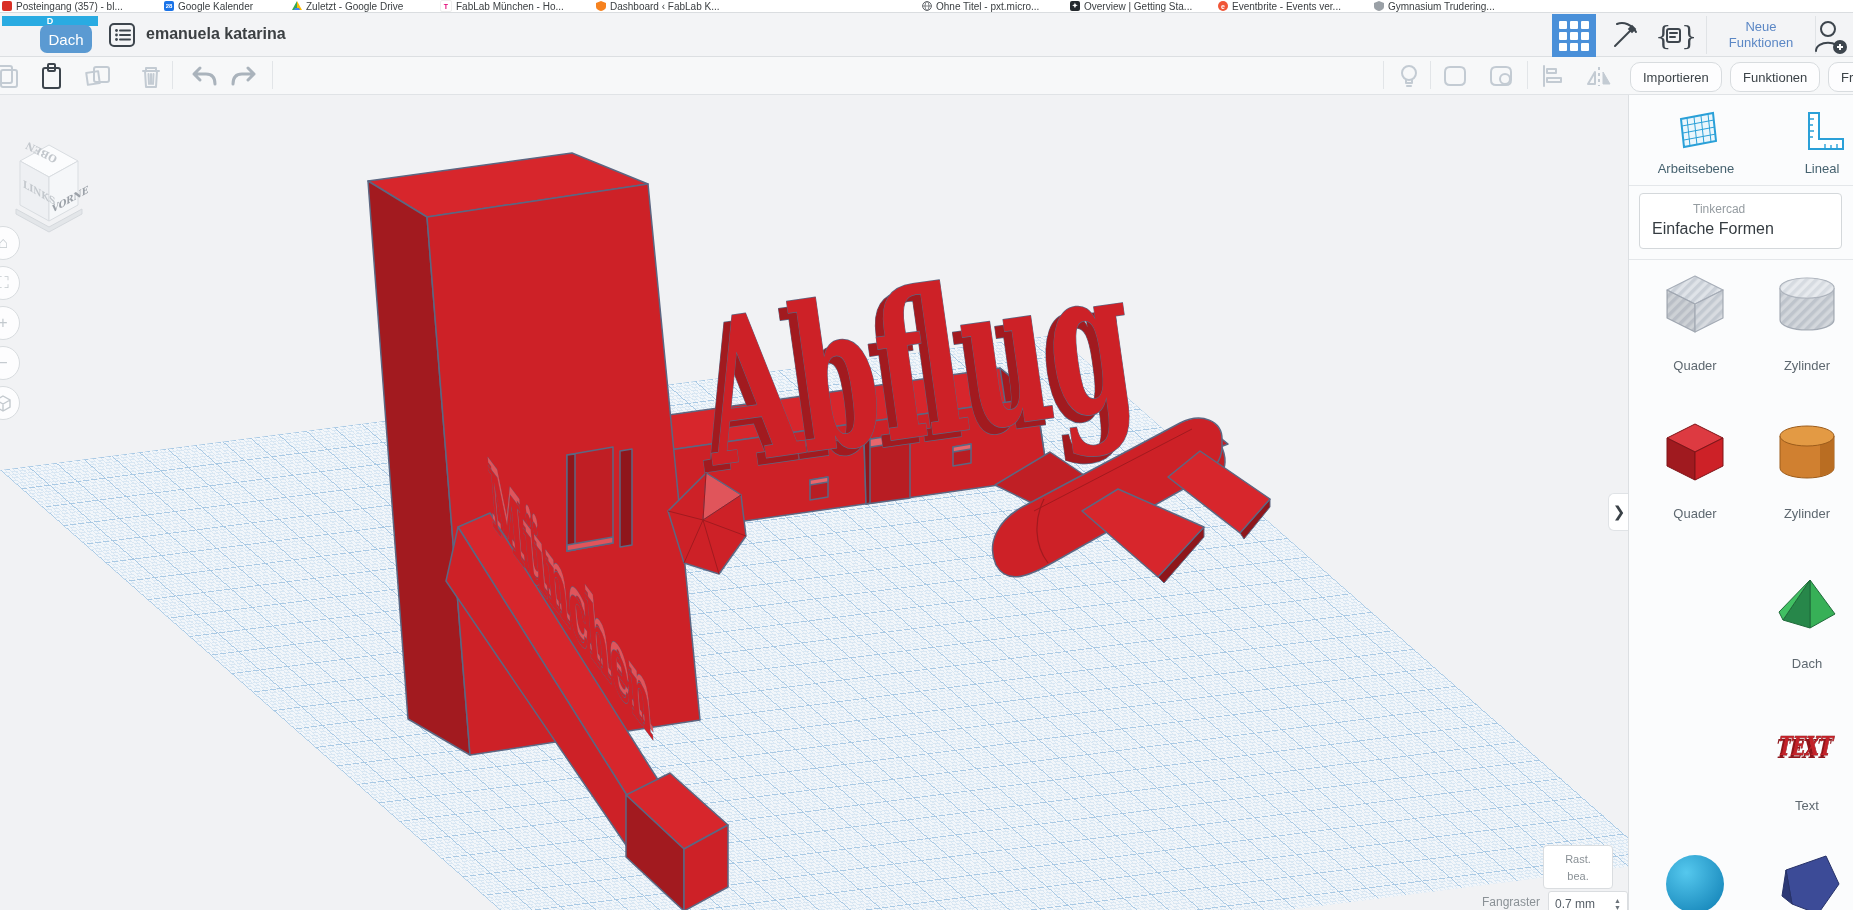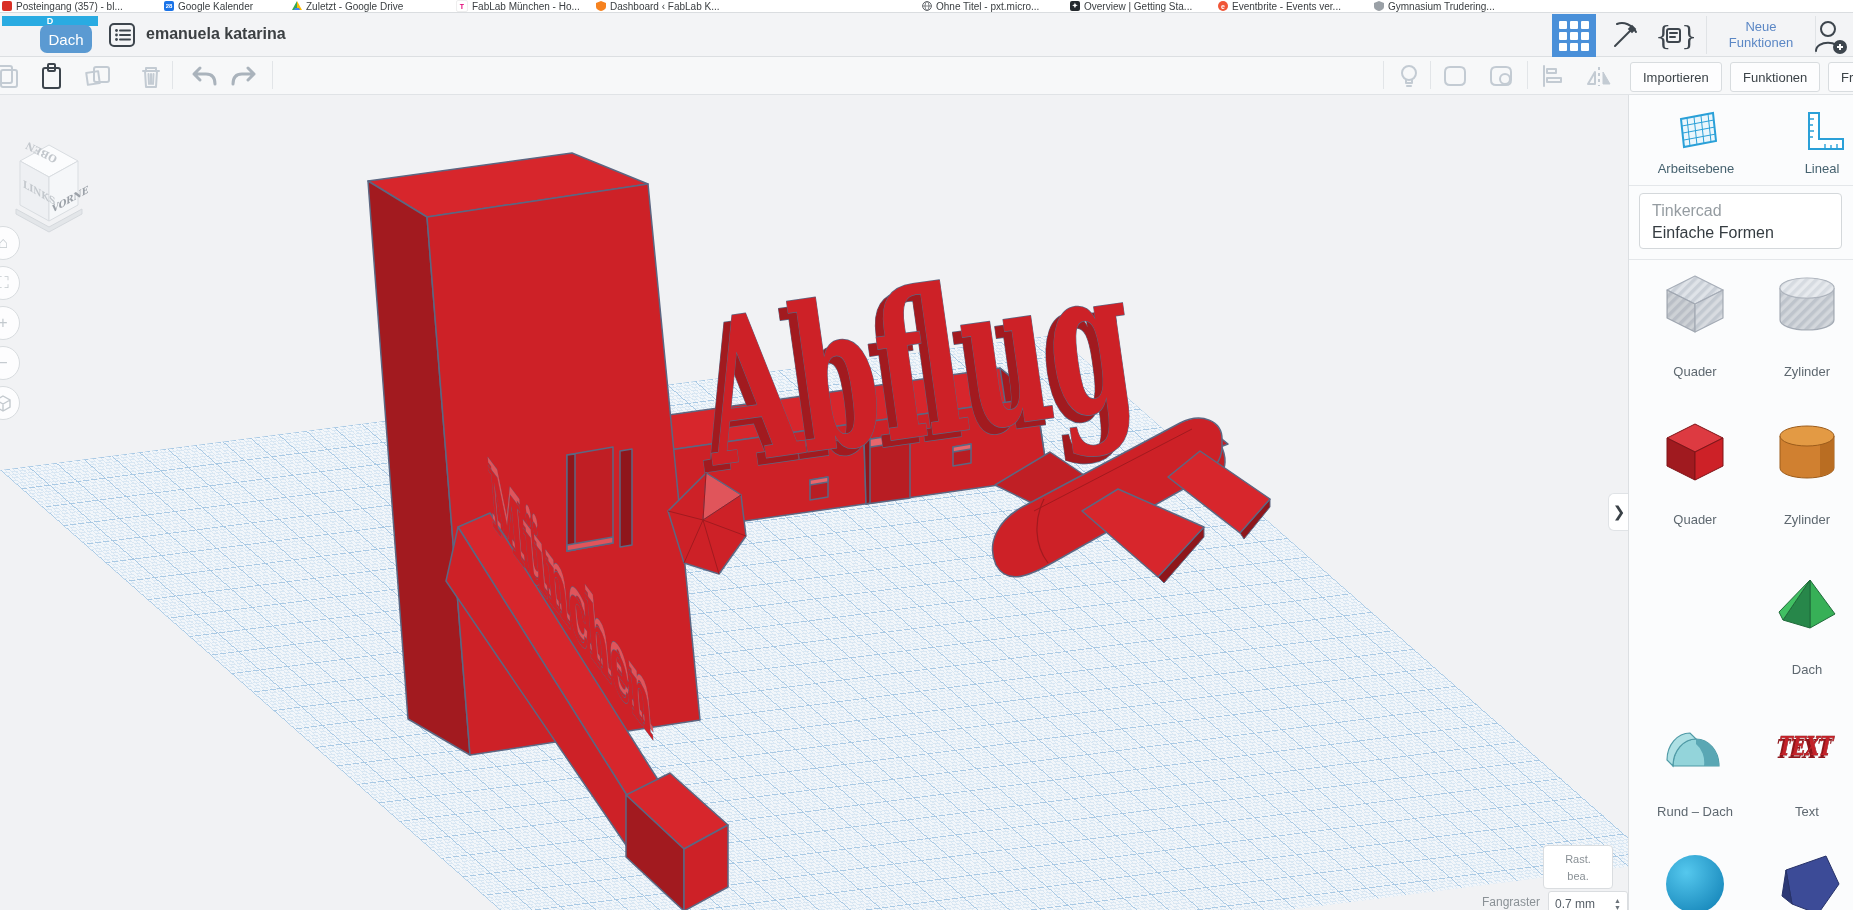--- a/index.html
+++ b/index.html
@@ -29,21 +29,21 @@
   .hdr-icon{position:absolute;top:6px;}
   .neue{position:absolute;left:1706px;top:3px;width:96px;text-align:center;font-size:13px;
       line-height:16px;color:#5b87c5;border-left:1px solid #e0e3e6;border-right:1px solid #e0e3e6;
       padding:3px 6px;height:32px;}
   
   .toolbar{position:absolute;left:0;top:57px;width:1853px;height:38px;background:#f7f8f9;
       border-bottom:1px solid #e0e3e6;box-sizing:border-box;}
   .tb-icon{position:absolute;top:6px;}
   .tb-div{position:absolute;top:4px;width:1px;height:28px;background:#e2e5e8;}
   .tb-btn{position:absolute;top:5px;height:28px;padding:0 12px;background:#fdfdfe;
-      border:1px solid #d8dcdf;border-radius:3px;font-size:13px;color:#3c4348;
+      border:1px solid #d8dcdf;border-radius:10px;font-size:13px;color:#3c4348;
       display:flex;align-items:center;}
   
   .viewport{position:absolute;left:0;top:95px;width:1628px;height:815px;background:#f1f2f4;overflow:hidden;}
   .grid-clip{position:absolute;inset:0;
       clip-path:polygon(0px 375px,1056px 240px,1628px 742px,1628px 815px,0px 815px);}
   .grid-inner{position:absolute;left:0;top:0;width:1700px;height:800px;transform-origin:0 0;
       transform:matrix(0.992,-0.127,0.75,0.66,0,375);
       background-color:#f2f6fa;
       background-image:
         repeating-linear-gradient(to right,#a9c9e4 0 1px,transparent 1px 28px),
@@ -71,24 +71,24 @@
       display:flex;align-items:center;justify-content:space-between;padding:0 6px;box-sizing:border-box;}
   .snap-arrows{font-size:7px;line-height:7px;color:#6b737a;text-align:center;}
   
   .panel{position:absolute;left:1628px;top:95px;width:225px;height:815px;background:#fbfcfd;
       border-left:1px solid #dcdfe2;box-sizing:border-box;}
   .ptool{position:absolute;width:90px;text-align:center;}
   .ptool .lbl{font-size:13px;color:#46626f;margin-top:4px;}
   .pdivider{position:absolute;left:0;width:225px;height:1px;background:#e4e7ea;}
   .cat-box{position:absolute;left:10px;top:98px;width:203px;height:56px;background:#fff;
       border:1px solid #d4d8db;border-radius:4px;box-sizing:border-box;padding:8px 12px;}
-  .cat-box .brand{font-size:16px;color:#959ca1;}
+  .cat-box .brand{font-size:12px;color:#959ca1;margin-left:41px;}
   .cat-box .name{font-size:16px;color:#353c41;margin-top:4px;}
   .tile{position:absolute;width:96px;text-align:center;}
-  .tile .lbl{font-size:13px;color:#5e6870;margin-top:24px;}
+  .tile .lbl{font-size:13px;color:#5e6870;margin-top:18px;}
   svg text{font-family:"DejaVu Serif","Liberation Serif",serif;}
   .ui-ic{stroke:#c3cbd3;fill:none;stroke-width:2;stroke-linecap:round;stroke-linejoin:round;}
   .ui-dark{stroke:#3d454d;fill:none;stroke-width:2;stroke-linecap:round;stroke-linejoin:round;}
 </style>
 </head>
 <body>
 
 <svg width="0" height="0" style="position:absolute">
   <defs>
     <pattern id="hp" width="7" height="7" patternTransform="rotate(45)" patternUnits="userSpaceOnUse">
@@ -114,21 +114,21 @@
   <div class="bm" style="left:292px">
     <span style="display:inline-flex">
       <svg width="10" height="10">
           <polygon points="5,0 10,9 5,9" fill="#fbbc04"></polygon>
           <polygon points="5,0 5,9 0,9" fill="#34a853"></polygon>
           <polygon points="2,9 8,9 7,7 3,7" fill="#4285f4"></polygon>
         </svg>
     </span>
     <span>Zuletzt - Google Drive</span>
   </div>
-  <div class="bm" style="left:456px">
+  <div class="bm" style="left:440px">
     <span class="favicon" style="background:#fff;border:1px solid #eee;color:#e20074">T</span>
     <span>FabLab München - Ho...</span>
   </div>
   <div class="bm" style="left:596px">
     <span style="display:inline-flex">
       <svg width="10" height="10">
           <path d="M5 0 L10 2 V6 C10 8 7.5 9.5 5 10 C2.5 9.5 0 8 0 6 V2 Z" fill="#f6821f"></path>
         </svg>
     </span>
     <span>Dashboard ‹ FabLab K...</span>
@@ -495,30 +495,20 @@
     <svg width="70" height="64">
       <g stroke="#1f6b3a" stroke-width="1" stroke-linejoin="round">
         <path d="M38,10 L63,44 L38,58 Z" fill="#37b057"></path>
         <path d="M38,10 L38,58 L11,50 Z" fill="#27874a"></path>
         <path d="M38,10 L11,50 L7,42 Z" fill="#41c063"></path>
       </g>
     </svg>
     <div class="lbl">Dach</div>
   </div>
 
-  <div class="tile" style="left:18px;top:617px">
-    <svg width="70" height="64">
-      <g stroke="#4f9aa6" stroke-width="1.2">
-        <path d="M13,54 A23,27 0 0 1 59,54 Z" fill="#93d4da"></path>
-        <path d="M36,27 A23,27 0 0 1 59,54 L44,54 A18,22 0 0 0 36,32 Z" fill="#5aa7b4" stroke="none"></path>
-        <path d="M13,54 L7,48 A23,27 0 0 1 30,21 L36,27 A23,27 0 0 0 13,54 Z" fill="#aee0e4"></path>
-      </g>
-    </svg>
-    <div class="lbl">Rund – Dach</div>
-  </div>
   <div class="tile" style="left:130px;top:617px">
     <svg width="70" height="64">
       <g transform="skewX(-12)">
         <text x="12" y="46" font-size="26" font-weight="bold" textLength="54" lengthAdjust="spacingAndGlyphs" fill="#8f161b">TEXT</text>
         <text x="14" y="43" font-size="26" font-weight="bold" textLength="54" lengthAdjust="spacingAndGlyphs" fill="#c32128" stroke="#7e1418" stroke-width="0.8" style="paint-order:stroke">TEXT</text>
       </g>
     </svg>
     <div class="lbl">Text</div>
   </div>
 

